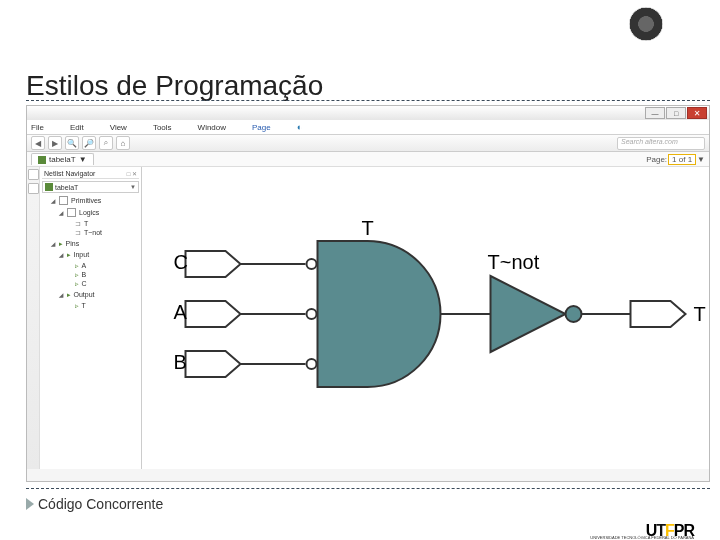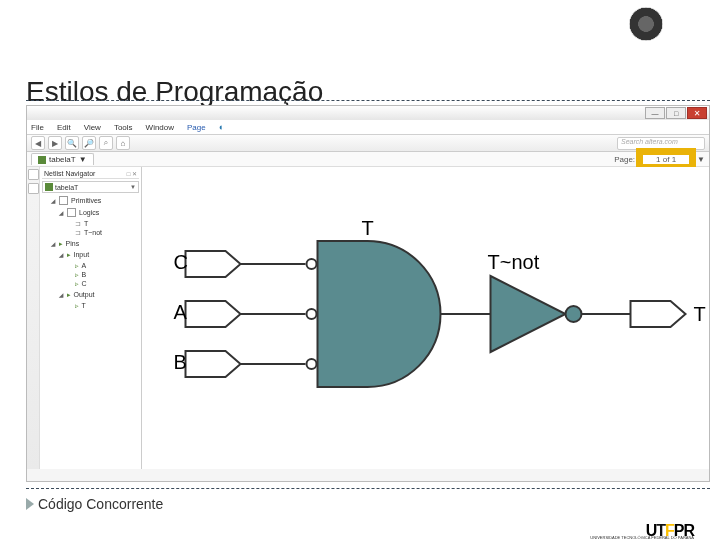--- a/index.html
+++ b/index.html
@@ -1,43 +1,43 @@
 <!DOCTYPE html>
 <html><head>
 <meta charset="utf-8">
 <style>
 body{margin:0;font-family:Arial,Helvetica,sans-serif;width:720px;height:540px;position:relative;overflow:hidden;background:#fff}
-.slide-title{position:absolute;left:26px;top:76px;font-size:28px;color:#222}
+.slide-title{position:absolute;left:26px;top:70px;font-size:28px;color:#222}
 .dash{position:absolute;left:26px;height:0;border-top:1px dashed #3a4a5a}
 .dash.d1{top:100px;right:10px}
 .dash.d2{top:488px;right:10px}
 .footer{position:absolute;left:26px;top:496px;font-size:14px;color:#333;display:flex;align-items:center;gap:4px}
 .footer .tri{width:0;height:0;border-top:6px solid transparent;border-bottom:6px solid transparent;border-left:8px solid #9aa}
 .utfpr{position:absolute;right:26px;bottom:0;font-weight:700;font-size:16px;letter-spacing:-1px}
 .utfpr .u{color:#000}.utfpr .t{color:#111}.utfpr .f{color:#fcbf00}.utfpr .p{color:#000}.utfpr .r{color:#000}
 .utfpr-sub{position:absolute;right:26px;bottom:0;font-size:4px;color:#333}
 .gear{position:absolute;right:44px;top:-6px;width:60px;height:60px;border-radius:50%;background:radial-gradient(circle,#666 0 18%,#333 19% 38%,#ddd 39% 40%,transparent 41%)}
 .appwin{position:absolute;left:26px;top:105px;right:10px;height:375px;border:1px solid #bbb;background:#f5f5f5;font-size:8px;color:#333}
 .titlebar{height:14px;background:linear-gradient(#fff,#e6e6e6);display:flex;align-items:center;justify-content:center;position:relative}
 .titlebar .tt{font-size:8px;color:#444}
 .winbtns{position:absolute;right:2px;top:1px;display:flex;gap:1px}
 .winbtn{width:18px;height:10px;border:1px solid #aaa;background:#eee;display:flex;align-items:center;justify-content:center;font-size:7px;color:#444}
 .winbtn.close{background:#c84031;color:#fff;font-size:8px;border-color:#a03028}
-.menubar{height:14px;background:#fff;border-bottom:1px solid #d0d0d0;display:flex;align-items:center;gap:13px;padding:0 4px}
+.menubar{height:14px;background:#fff;border-bottom:1px solid #d0d0d0;display:flex;align-items:center;gap:26px;padding:0 4px}
 .menubar span{color:#333}
 .menubar .help{color:#2a5db0}
 .toolbar{height:16px;background:linear-gradient(#fcfcfc,#ececec);border-bottom:1px solid #ccc;display:flex;align-items:center;justify-content:space-between;padding:0 4px}
 .toolbar .left{display:flex;gap:3px}
 .tbtn{width:12px;height:12px;border:1px solid #c8c8c8;border-radius:2px;background:#fff;display:flex;align-items:center;justify-content:center;font-size:8px;color:#666}
 .searchbox{width:80px;height:11px;border:1px solid #ccc;border-radius:2px;background:#fff;color:#aaa;font-size:7px;padding:0 3px;font-style:italic}
 .subbar{height:14px;background:#fafafa;border-bottom:1px solid #ddd;display:flex;align-items:center;justify-content:space-between;padding:0 4px}
 .tab{height:11px;border:1px solid #c8c8c8;border-bottom:none;background:#fff;padding:0 6px;display:flex;align-items:center;gap:3px;font-size:8px;border-radius:2px 2px 0 0}
 .tab .x{color:#888;font-size:7px}
 .pages{font-size:8px;color:#555;display:flex;align-items:center;gap:1px}
-.pages .sel{border:7px solid #eab308;padding:0 13px;background:#fff}
+.pages .sel{border:1px solid #eab308;padding:0 3px;background:#fff}
 .content{display:flex;height:302px}
 .sidebar{width:114px;border-right:1px solid #ccc;background:#fff;display:flex}
 .sbrail{width:12px;background:linear-gradient(#f4f4f4,#eaeaea);border-right:1px solid #ddd;display:flex;flex-direction:column;align-items:center;padding-top:2px;gap:3px}
 .rbtn{width:9px;height:9px;border:1px solid #bbb;background:#fff;border-radius:1px}
 .tree{flex:1;padding:2px 2px;font-size:7px;overflow:hidden}
 .tree .hdr{font-weight:400;color:#333;border-bottom:1px solid #ddd;padding:1px 2px;display:flex;justify-content:space-between}
 .tree .pin{font-size:6px;color:#888}
 .tree .drop{display:flex;align-items:center;gap:2px;border:1px solid #ccc;padding:1px 2px;margin:2px 0;background:#fff}
 .tree .arrow{font-size:6px;color:#666}
 .tree ul{list-style:none;padding-left:8px;margin:2px 0}

